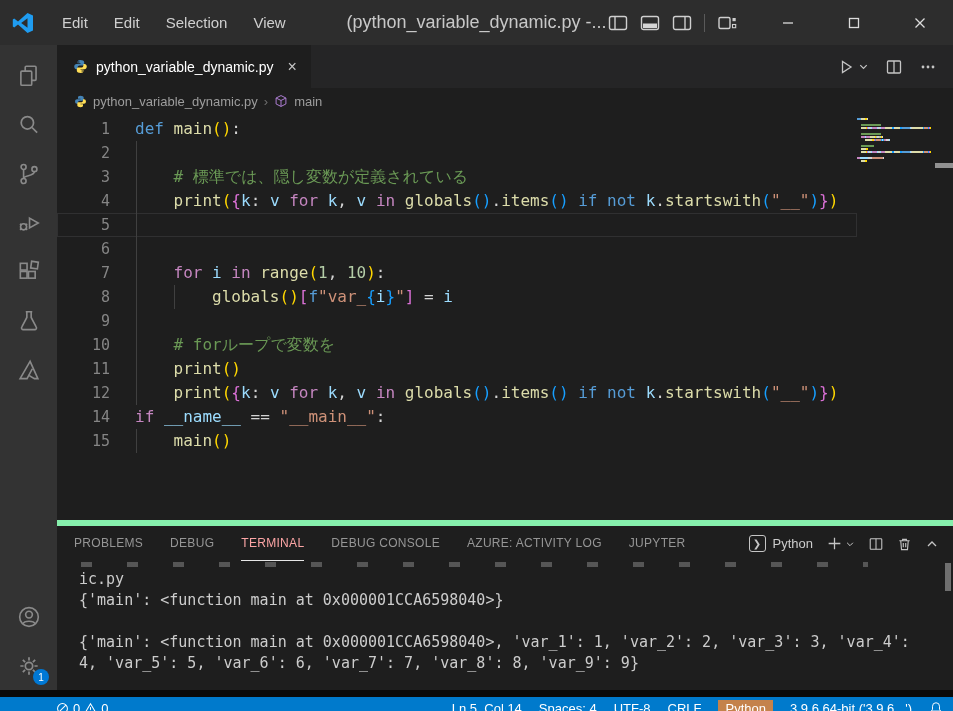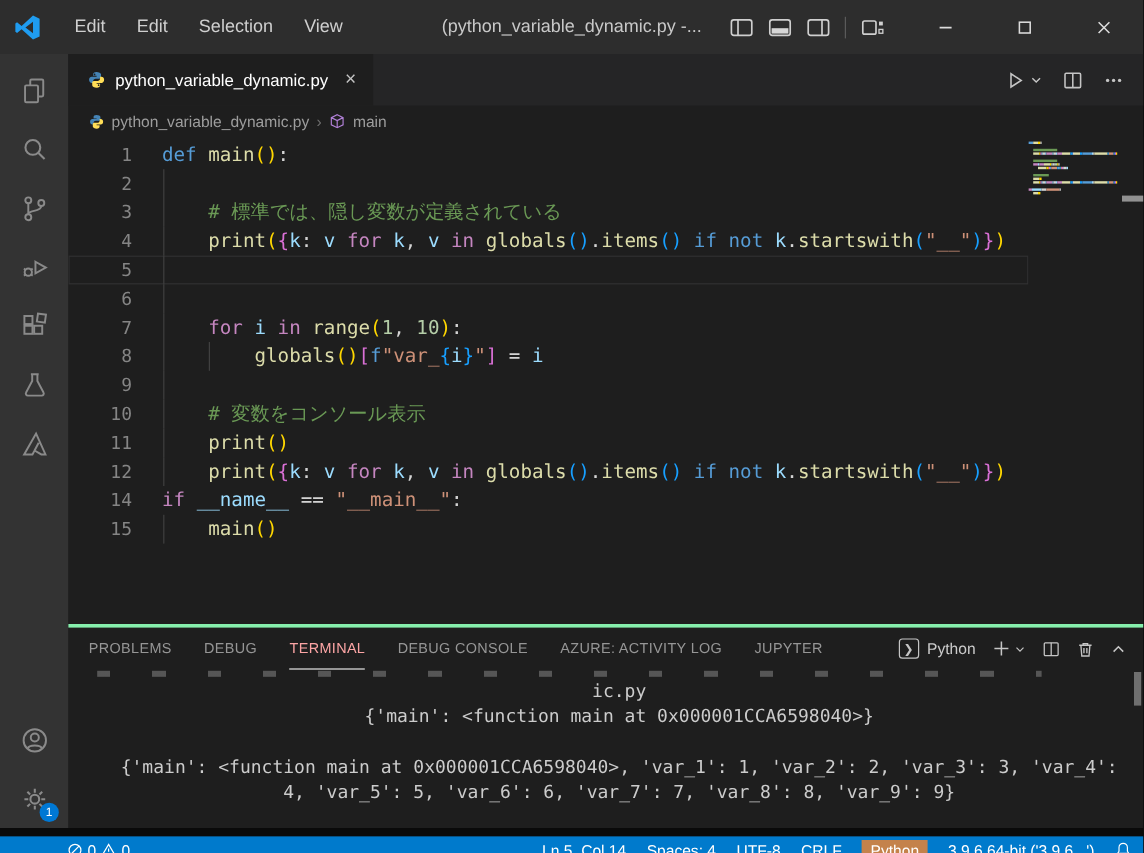--- a/index.html
+++ b/index.html
@@ -5,21 +5,21 @@
   * { margin:0; padding:0; box-sizing:border-box; }
   html,body { width:953px; height:711px; overflow:hidden; background:#000; }
   body { font-family:"Liberation Sans", sans-serif; }
   .window { width:953px; height:711px; overflow:hidden; display:flex; flex-direction:column; background:#1e1e1e; color:#ccc; }
 
   
   .titlebar { height:45px; flex:0 0 45px; background:#2d2d2d; display:flex; align-items:center; position:relative; }
   .vscode-logo { width:24px; height:24px; margin:0 14px 0 11px; }
   .menu-row { display:flex; }
   .menu-item { padding:0 13px; font-size:15px; color:#cfcfcf; line-height:45px; cursor:default; }
-  .window-title { position:absolute; left:50%; transform:translateX(-50%); font-size:15px; color:#c8c8c8; white-space:nowrap; pointer-events:none; }
+  .window-title { position:absolute; left:50%; transform:translateX(-50%); font-size:18px; color:#c8c8c8; white-space:nowrap; pointer-events:none; }
   .tb-right { margin-left:auto; display:flex; align-items:center; height:100%; }
   .tb-icons { display:flex; align-items:center; gap:12px; margin-right:18px; }
   .tb-icons svg { display:block; }
   .tb-sep { width:1px; height:18px; background:#5a5a5a; }
   .win-control { width:66px; height:45px; display:flex; align-items:center; justify-content:center; }
 
   
   .main { flex:0 0 645px; height:645px; display:flex; min-height:0; }
   .activitybar { width:57px; flex:0 0 57px; background:#333333; display:flex; flex-direction:column; padding-top:6px; }
   .ab-item { height:49px; display:flex; align-items:center; justify-content:center; position:relative; }
@@ -49,21 +49,21 @@
   .line-content { position:relative; padding-left:25px; white-space:pre; flex:1; }
   .indent-guide { position:absolute; top:0; bottom:0; width:1px; background:#404040; margin-left:25px; }
 
   .minimap { width:78px; flex:0 0 78px; padding-top:4px; overflow:hidden; }
   .mm-line { height:2px; margin-bottom:1px; white-space:nowrap; font-size:0; }
   .mm-tok { display:inline-block; height:2px; vertical-align:top; }
   .vscroll { width:18px; flex:0 0 18px; position:relative; background:#1e1e1e; }
   .vscroll-marker { position:absolute; left:0; right:0; top:49px; height:5px; background:#919191; }
 
   
-  .panel { flex:0 0 170px; height:170px; display:flex; flex-direction:column; border-top:3px solid #86efac; min-height:0;text-align:center; }
+  .panel { flex:0 0 170px; height:170px; display:flex; flex-direction:column; border-top:6px solid #86efac; min-height:0; }
   .panel-tabs { height:35px; flex:0 0 35px; display:flex; align-items:stretch; gap:27px; padding:0 14px 0 17px; }
   .ptab { display:flex; align-items:center; font-size:12px; letter-spacing:.3px; color:#969696; border-bottom:1px solid transparent; white-space:nowrap; }
   .ptab.active { color:#fca5a5; border-bottom-color:#e7e7e7; }
   .panel-actions { margin-left:auto; display:flex; align-items:center; gap:13px; color:#c5c5c5; }
   .term-chip { display:flex; align-items:center; gap:7px; }
   .term-chip-box { width:17px; height:17px; border:1px solid #c5c5c5; border-radius:3px; font-size:10px; display:flex; align-items:center; justify-content:center; color:#c5c5c5; }
   .term-chip-label { font-size:13px; color:#cccccc; }
   .plus-wrap { display:flex; align-items:center; gap:2px; }
 
   .terminal { flex:1; position:relative; padding:1px 0 0 22px; font-family:"DejaVu Sans Mono", monospace; font-size:15px; line-height:21px; color:#cccccc; overflow:hidden; }
@@ -279,21 +279,21 @@
             <div class="code-line">
               <span class="ln">8</span>
               <span class="line-content"><span class="indent-guide" style="left: 1px;"></span><span class="indent-guide" style="left: 39.4px;"></span><span style="color: rgb(212, 212, 212);">        </span><span style="color: rgb(220, 220, 170);">globals</span><span style="color: rgb(255, 215, 0);">()</span><span style="color: rgb(218, 112, 214);">[</span><span style="color: rgb(86, 156, 214);">f</span><span style="color: rgb(206, 145, 120);">"var_</span><span style="color: rgb(23, 159, 255);">{</span><span style="color: rgb(156, 220, 254);">i</span><span style="color: rgb(23, 159, 255);">}</span><span style="color: rgb(206, 145, 120);">"</span><span style="color: rgb(218, 112, 214);">]</span><span style="color: rgb(212, 212, 212);"> = </span><span style="color: rgb(156, 220, 254);">i</span></span>
             </div>
             <div class="code-line">
               <span class="ln">9</span>
               <span class="line-content"><span class="indent-guide" style="left: 1px;"></span></span>
             </div>
             <div class="code-line">
               <span class="ln">10</span>
-              <span class="line-content"><span class="indent-guide" style="left: 1px;"></span><span style="color: rgb(212, 212, 212);">    </span><span style="color: rgb(106, 153, 85);"># 変数をコンソール表示</span></span>
+              <span class="line-content"><span class="indent-guide" style="left: 1px;"></span><span style="color: rgb(212, 212, 212);">    </span><span style="color: rgb(106, 153, 85);"># forループで変数を</span></span>
             </div>
             <div class="code-line">
               <span class="ln">11</span>
               <span class="line-content"><span class="indent-guide" style="left: 1px;"></span><span style="color: rgb(212, 212, 212);">    </span><span style="color: rgb(220, 220, 170);">print</span><span style="color: rgb(255, 215, 0);">()</span></span>
             </div>
             <div class="code-line">
               <span class="ln">12</span>
               <span class="line-content"><span class="indent-guide" style="left: 1px;"></span><span style="color: rgb(212, 212, 212);">    </span><span style="color: rgb(220, 220, 170);">print</span><span style="color: rgb(255, 215, 0);">(</span><span style="color: rgb(218, 112, 214);">{</span><span style="color: rgb(156, 220, 254);">k</span><span style="color: rgb(212, 212, 212);">: </span><span style="color: rgb(156, 220, 254);">v</span><span style="color: rgb(197, 134, 192);"> for </span><span style="color: rgb(156, 220, 254);">k</span><span style="color: rgb(212, 212, 212);">, </span><span style="color: rgb(156, 220, 254);">v</span><span style="color: rgb(197, 134, 192);"> in </span><span style="color: rgb(220, 220, 170);">globals</span><span style="color: rgb(23, 159, 255);">()</span><span style="color: rgb(212, 212, 212);">.</span><span style="color: rgb(220, 220, 170);">items</span><span style="color: rgb(23, 159, 255);">()</span><span style="color: rgb(86, 156, 214);"> if not </span><span style="color: rgb(156, 220, 254);">k</span><span style="color: rgb(212, 212, 212);">.</span><span style="color: rgb(220, 220, 170);">startswith</span><span style="color: rgb(23, 159, 255);">(</span><span style="color: rgb(206, 145, 120);">"__"</span><span style="color: rgb(23, 159, 255);">)</span><span style="color: rgb(218, 112, 214);">}</span><span style="color: rgb(255, 215, 0);">)</span></span>
             </div>
             <div class="code-line">

